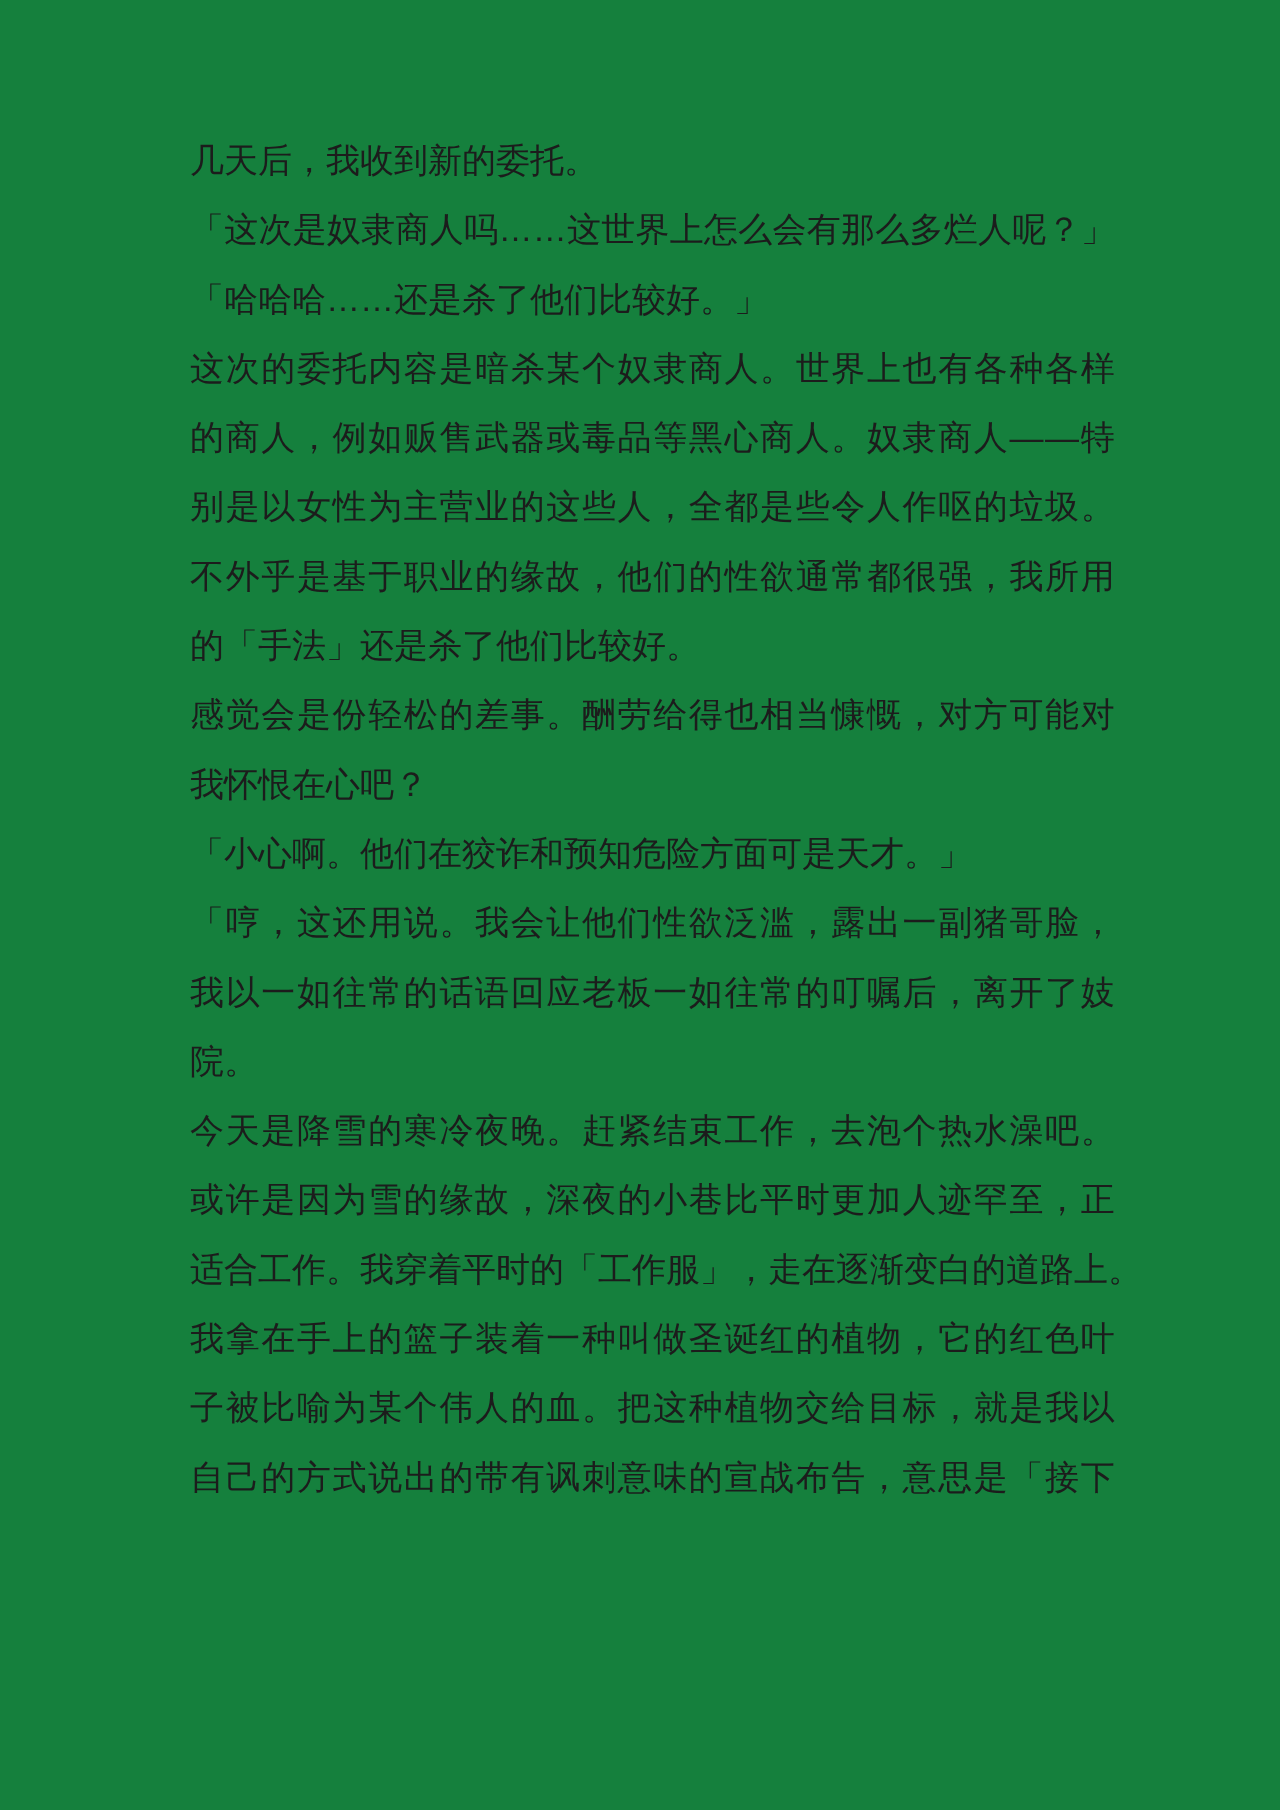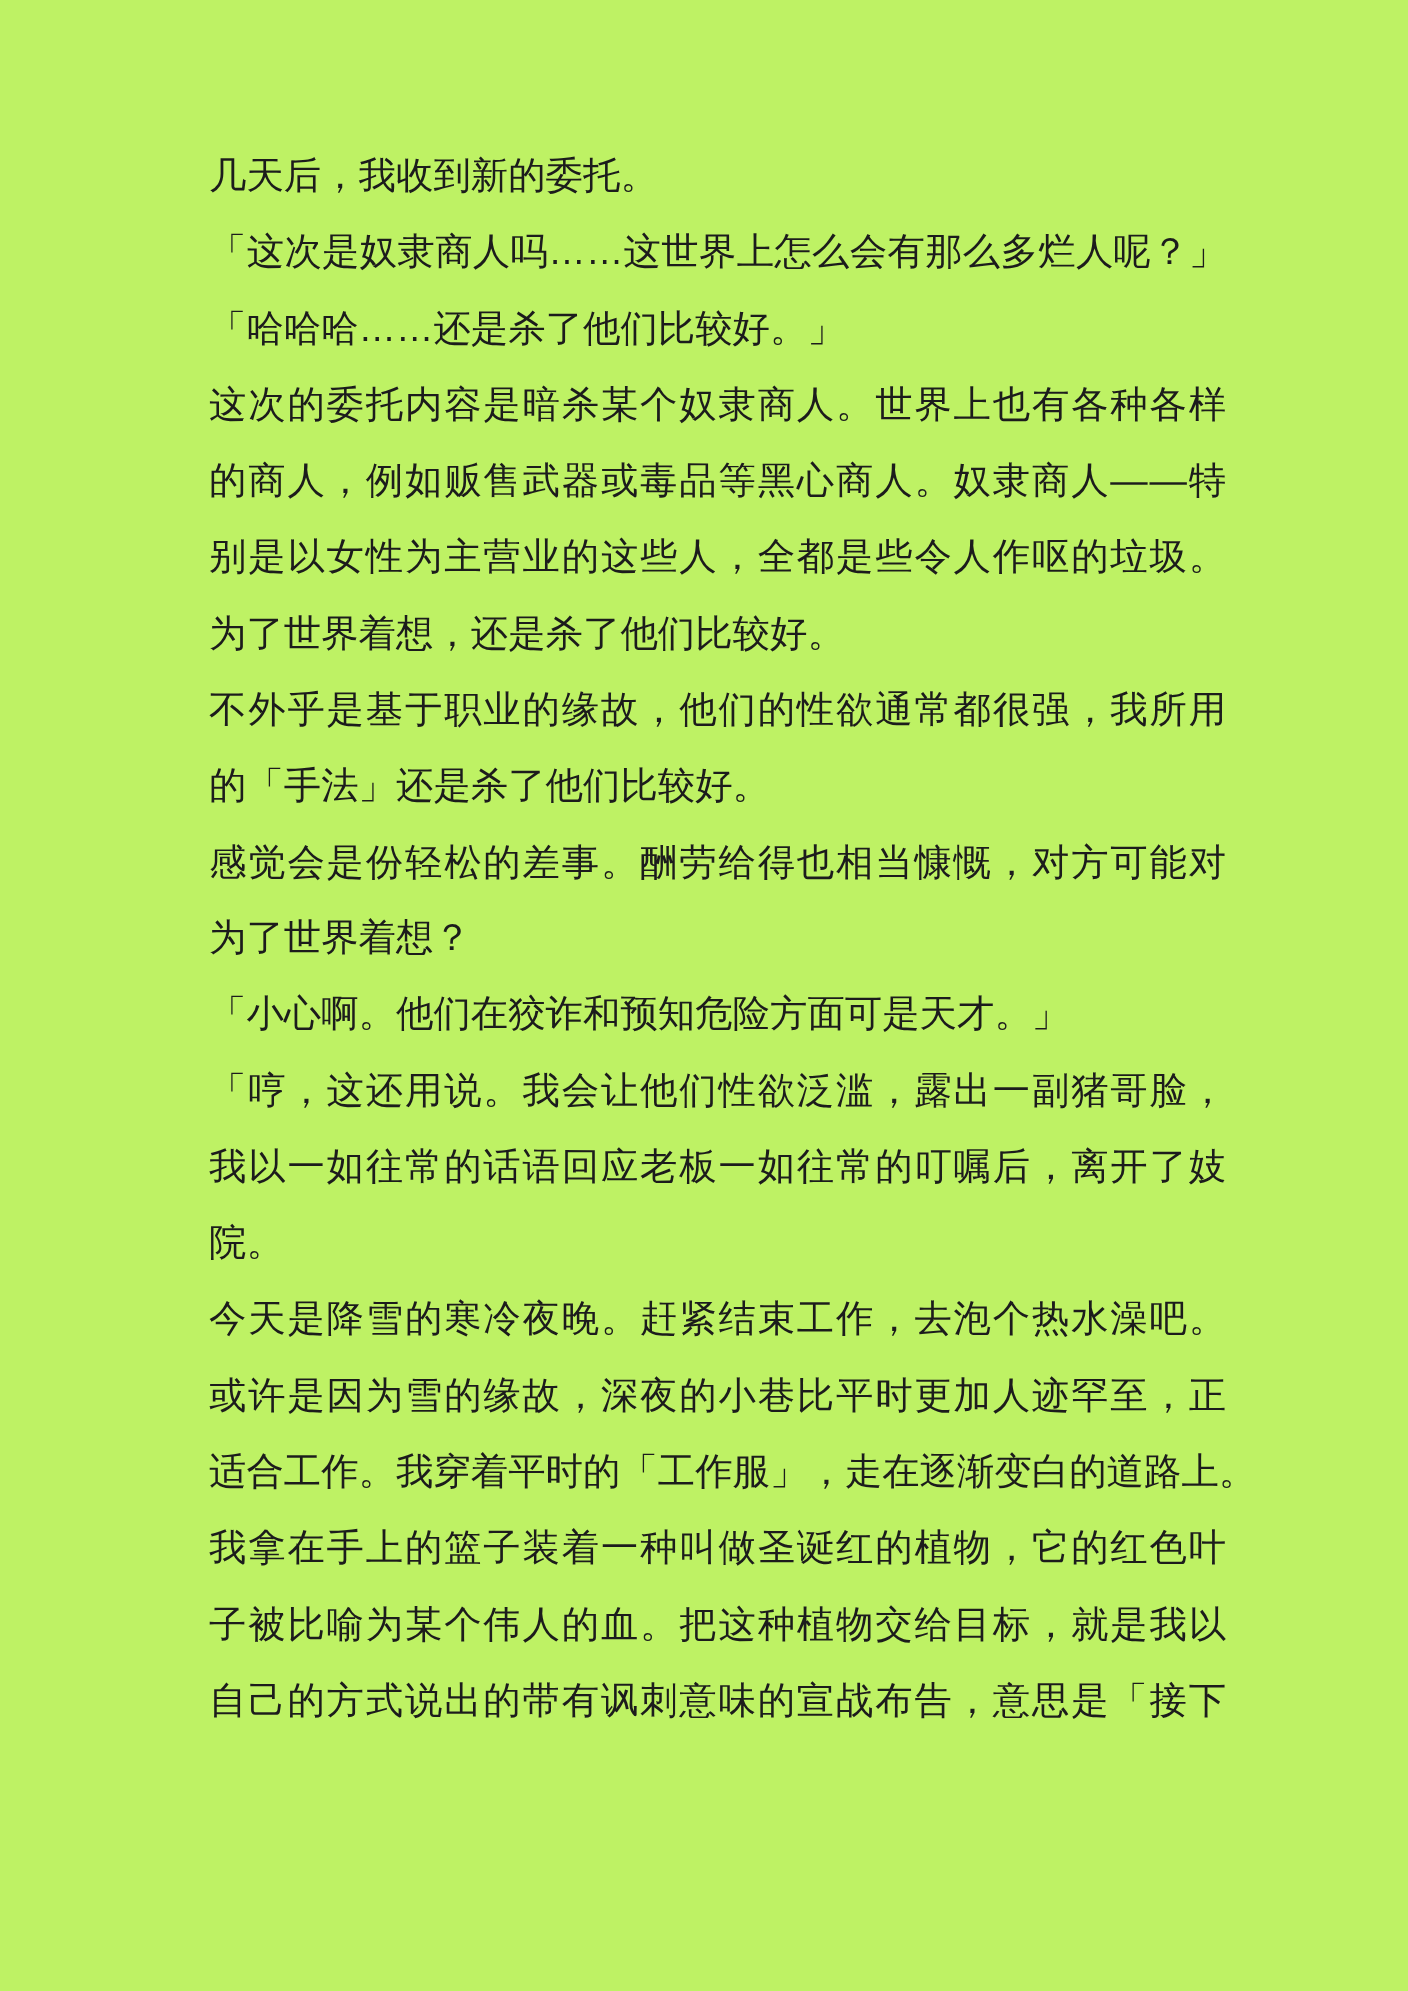--- a/index.html
+++ b/index.html
@@ -37,21 +37,21 @@
     white-space: normal;
   }
   .line.full span {
     flex: 0 0 auto;
     display: block;
   }
 </style>
 </head>
 <body>
 
-<div class="page" style="background: #bef264; color: rgb(28, 28, 28);">
+<div class="page" style="background: #15803d; color: rgb(28, 28, 28);">
   <div class="text-column" id="text-column">
       <div class="line">几天后，我收到新的委托。</div>
       <div class="line full">
         <span>「</span>
         <span>这</span>
         <span>次</span>
         <span>是</span>
         <span>奴</span>
         <span>隶</span>
         <span>商</span>
@@ -154,21 +154,20 @@
         <span>些</span>
         <span>令</span>
         <span>人</span>
         <span>作</span>
         <span>呕</span>
         <span>的</span>
         <span>垃</span>
         <span>圾</span>
         <span>。</span>
       </div>
-      <div class="line">为了世界着想，还是杀了他们比较好。</div>
       <div class="line full">
         <span>不</span>
         <span>外</span>
         <span>乎</span>
         <span>是</span>
         <span>基</span>
         <span>于</span>
         <span>职</span>
         <span>业</span>
         <span>的</span>
@@ -212,21 +211,21 @@
         <span>当</span>
         <span>慷</span>
         <span>慨</span>
         <span>，</span>
         <span>对</span>
         <span>方</span>
         <span>可</span>
         <span>能</span>
         <span>对</span>
       </div>
-      <div class="line">为了世界着想？</div>
+      <div class="line">我怀恨在心吧？</div>
       <div class="line">「小心啊。他们在狡诈和预知危险方面可是天才。」</div>
       <div class="line full">
         <span>「</span>
         <span>哼</span>
         <span>，</span>
         <span>这</span>
         <span>还</span>
         <span>用</span>
         <span>说</span>
         <span>。</span>

